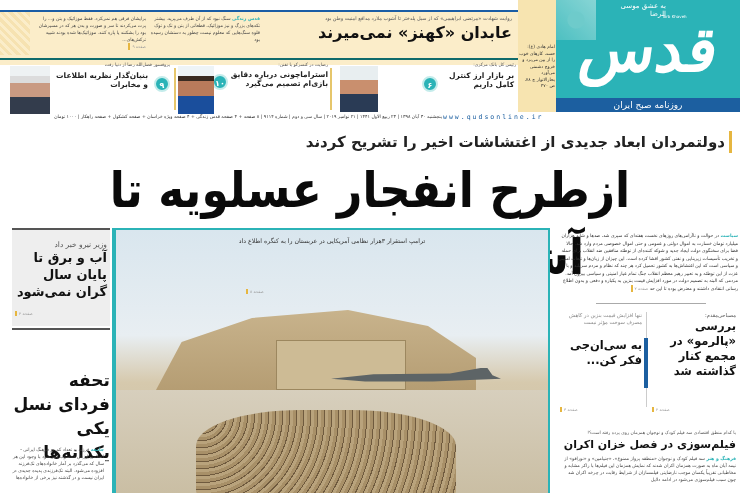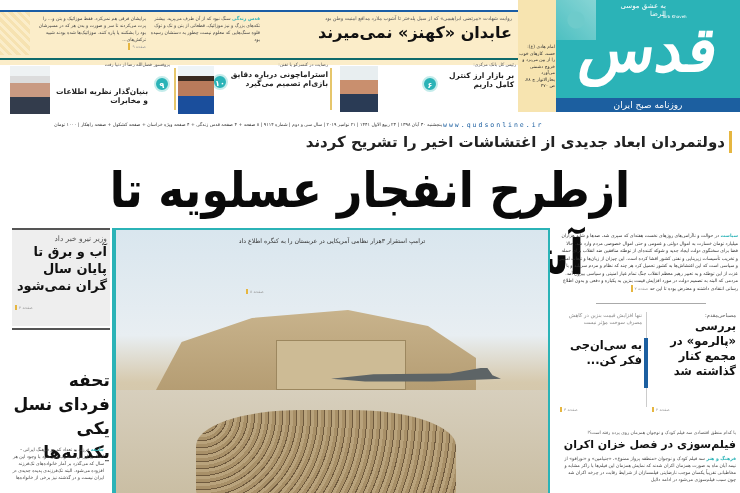--- a/index.html
+++ b/index.html
@@ -34,31 +34,31 @@
 .teaser .kick{font-size:4.5px;color:#555;direction:rtl;text-align:right;}
 .teaser .title{font-size:7.5px;font-weight:bold;line-height:9px;direction:rtl;text-align:right;color:#222;}
 .teaser .num{position:absolute;width:16px;height:16px;border-radius:50%;background:#2bb3b7;color:#fff;font-size:8px;font-weight:bold;text-align:center;line-height:16px;border:2px solid #c4eceb;}
 .photo{position:absolute;overflow:hidden;}
 .ph-man1{background:linear-gradient(#e8eef0 0 30%,#c98f6e 30% 60%,#2a3b55 60%);}
 .ph-player{background:linear-gradient(#eef4f6 0 20%,#3a2c22 20% 32%,#b97b5b 32% 62%,#1a4e9c 62%);}
 .ph-old{background:linear-gradient(#eef2f3 0 20%,#dcdcdc 20% 35%,#c99a82 35% 65%,#333c4c 65%);}
 .vsep{position:absolute;width:2px;background:#e6c66b;}
 
 
-#datebar{left:0;top:113px;width:632px;height:9px;margin-top:8px;}
+#datebar{left:0;top:113px;width:632px;height:9px;}
 #datebar .site{position:absolute;left:443px;top:0;font-size:6.5px;color:#1c5fa0;letter-spacing:2px;font-family:"DejaVu Sans Mono",monospace;}
 #datebar .info{position:absolute;left:2px;top:1px;width:440px;font-size:4.6px;color:#333;direction:rtl;text-align:right;white-space:nowrap;overflow:hidden;}
 
 
 #supertitle{left:260px;top:131px;width:472px;height:22px;font-size:15px;font-weight:bold;color:#222;direction:rtl;text-align:right;border-right:3px solid #e6b640;padding-right:4px;line-height:22px;}
 #headline{left:8px;top:160px;width:724px;height:62px;font-size:44px;font-weight:bold;color:#0a0a0a;direction:rtl;text-align:center;line-height:60px;letter-spacing:-1px;font-family:"DejaVu Sans",sans-serif;transform:scaleY(1.12);}
 
 
 #leftcol{left:6px;top:228px;width:104px;height:265px;}
-#leftcol .box1{position:absolute;left:6px;top:0;width:98px;height:98px;background:#eeeeee;border-top:2px solid #555;padding:4px 3px;}
+#leftcol .box1{position:absolute;left:6px;top:0;width:98px;height:98px;background:#eeeeee;border-top:2px solid #555;padding:10px 3px;}
 #leftcol .kick{font-size:7.5px;color:#555;direction:rtl;text-align:right;}
 #leftcol .big{font-size:13px;font-weight:bold;line-height:17px;direction:rtl;text-align:right;color:#111;}
 #leftcol .rule{position:absolute;left:6px;top:100px;width:98px;height:2px;background:#555;}
 #leftcol .kick2{position:absolute;left:6px;top:104px;width:98px;font-size:8.5px;color:#888;line-height:12px;direction:rtl;text-align:right;}
 #leftcol .big2{position:absolute;left:6px;top:140px;width:98px;font-size:17px;font-weight:bold;line-height:24px;direction:rtl;text-align:right;color:#111;}
 #leftcol .body{position:absolute;left:6px;top:218px;width:92px;font-size:4.6px;line-height:7px;color:#444;direction:rtl;text-align:right;}
 #leftcol .tag{color:#2bb3b7;font-weight:bold;}
 #leftcol .vline{position:absolute;left:106px;top:0;width:2px;height:265px;background:#2bb3b7;}
 .srcmark{font-size:4px;color:#999;border-left:2px solid #e6b640;padding-left:2px;display:inline-block;}
 
@@ -143,21 +143,21 @@
     <div class="kick">رضایت در کنسرکو با تفنن:</div>
     <div class="num" style="left:-6px;top:12px;">۱۰</div>
     <div class="title" style="margin-top:3px;">استراماچونی درباره دقایق بازی‌ام تصمیم می‌گیرد</div>
   </div>
   <div class="photo ph-player" style="left:178px;top:6px;width:36px;height:48px;"></div>
   <div class="vsep" style="left:174px;top:8px;height:42px;"></div>
 
   <div class="teaser" style="left:54px;width:116px;">
     <div class="kick">پروفسور فضل‌الله رضا از دنیا رفت</div>
     <div class="num" style="right:0;top:14px;">۹</div>
-    <div class="title" style="margin-right:22px;margin-top:20px;text-align:right;">بنیان‌گذار نظریه اطلاعات و مخابرات</div>
+    <div class="title" style="margin-right:22px;margin-top:4px;text-align:right;">بنیان‌گذار نظریه اطلاعات و مخابرات</div>
   </div>
   <div class="photo ph-old" style="left:10px;top:6px;width:40px;height:48px;"></div>
 </div>
 
 <div id="datebar" class="abs">
   <div class="info">پنجشنبه ۳۰ آبان ۱۳۹۸ | ۲۳ ربیع الاول ۱۴۴۱ | ۲۱ نوامبر ۲۰۱۹ | سال سی و دوم | شماره ۹۱۱۴ | ۸ صفحه + ۴ صفحه قدس زندگی + ۴ صفحه ویژه خراسان + صفحه کشکول + صفحه راهکار | ۱۰۰۰ تومان</div>
   <div class="site">www.qudsonline.ir</div>
 </div>
 
 <div id="supertitle" class="abs">دولتمردان ابعاد جدیدی از اغتشاشات اخیر را تشریح کردند</div>

